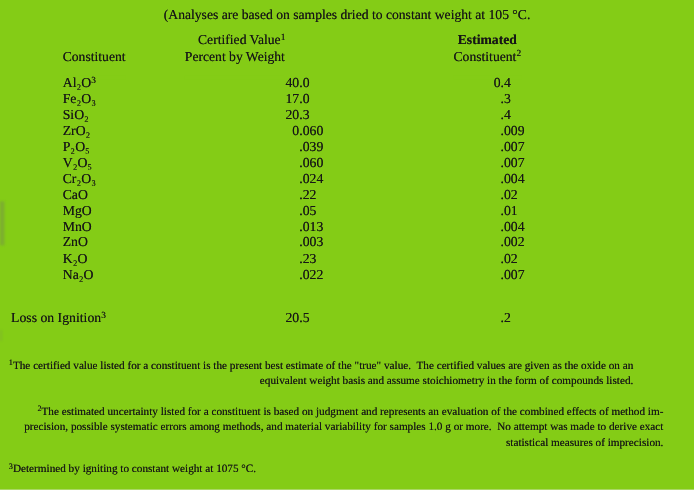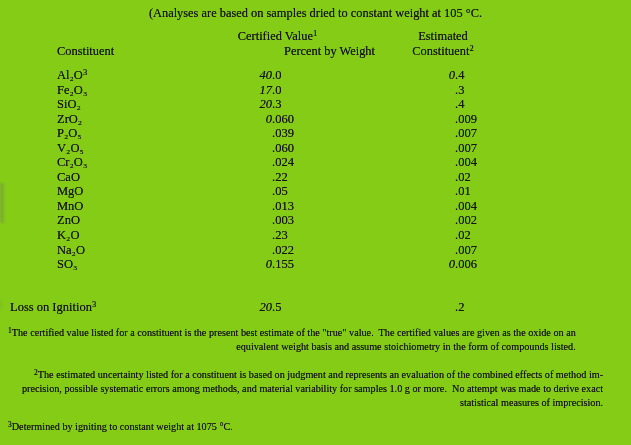--- a/index.html
+++ b/index.html
@@ -22,40 +22,40 @@
 
   
   #title-note{
     position:absolute;top:6px;left:0;width:631px;
     text-align:center;font-size:12.4px;line-height:15px;white-space:pre;
   }
 
   
   .hdr{position:absolute;font-size:12.4px;line-height:14px;white-space:pre;}
   .u{border-bottom:3px solid #84cc16;padding-bottom:11px;}
-  #hdr-cert-1{top:29px;left:180px;width:195px;text-align:center;font-family:Liberation Serif, serif;}
-  #hdr-cert-2{top:44px;left:180px;width:195px;text-align:right;}
-  #hdr-est-1 {top:29px;left:370px;width:146px;text-align:center;}
+  #hdr-cert-1{top:29px;left:180px;width:195px;text-align:left;font-family:Liberation Serif, serif;}
+  #hdr-cert-2{top:44px;left:168px;width:195px;text-align:left;}
+  #hdr-est-1 {top:29px;left:370px;width:146px;text-align:center;font-weight:bold;}
   #hdr-est-2 {top:44px;left:370px;width:146px;text-align:center;}
   #hdr-const {top:44px;left:57px;}
 
   sup{
     font-size:8.5px;line-height:0;vertical-align:baseline;
     position:relative;top:-4.5px;
   }
 
   
   #rows{position:absolute;top:68px;left:0;width:507px;}
   .trow{position:relative;height:14.55px;line-height:14.55px;font-size:12.5px;}
   .c-const{position:absolute;left:57px;white-space:pre;}
   .c-val{position:absolute;left:230px;white-space:pre;}
   .c-unc{position:absolute;left:413px;white-space:pre;}
-  .ip{display:inline-block;width:42px;text-align:right;font-style:italic;}
+  .ip{display:inline-block;width:42px;text-align:right;}
   .fp{display:inline-block;text-align:left;}
-  #loi-row{position:absolute;top:300px;left:0;width:546px;height:15px;
+  #loi-row{position:absolute;top:282px;left:0;width:546px;height:15px;
            line-height:15px;font-size:12.5px;}
   #loi-row .c-const{left:10px;}
 
   
   .footnote{position:absolute;left:8px;font-size:10.2px;line-height:14px;}
   .fn-line{white-space:pre;text-align:right;}
   .fn-cont{padding-left:14px;}
   .footnote sup{font-size:7.5px;top:-3.5px;}
   #fn1{top:326px;}
   #fn2{top:368px;}
@@ -137,25 +137,20 @@
       <div class="trow">
         <span class="c-const"><span>K₂O</span><sup></sup></span>
         <span class="c-val"><span class="ip"></span><span class="fp">.23</span></span>
         <span class="c-unc"><span class="ip"></span><span class="fp">.02</span></span>
       </div>
       <div class="trow">
         <span class="c-const"><span>Na₂O</span><sup></sup></span>
         <span class="c-val"><span class="ip"></span><span class="fp">.022</span></span>
         <span class="c-unc"><span class="ip"></span><span class="fp">.007</span></span>
       </div>
-      <div class="trow">
-        <span class="c-const"><span>SO₃</span><sup></sup></span>
-        <span class="c-val"><span class="ip">0</span><span class="fp">.155</span></span>
-        <span class="c-unc"><span class="ip">0</span><span class="fp">.006</span></span>
-      </div>
     </div>
 
   <div id="loi-row" class="trow">
     <span class="c-const"><span>Loss on Ignition</span><sup>3</sup></span>
     <span class="c-val"><span class="ip">20</span><span class="fp">.5</span></span>
     <span class="c-unc"><span class="ip"></span><span class="fp">.2</span></span>
   </div>
 
   <div class="footnote" id="fn1">
     <div class="fn-line"><sup>1</sup><span>The certified value listed for a constituent is the present best estimate of the "true" value.  The certified values are given as the oxide on an</span></div>

